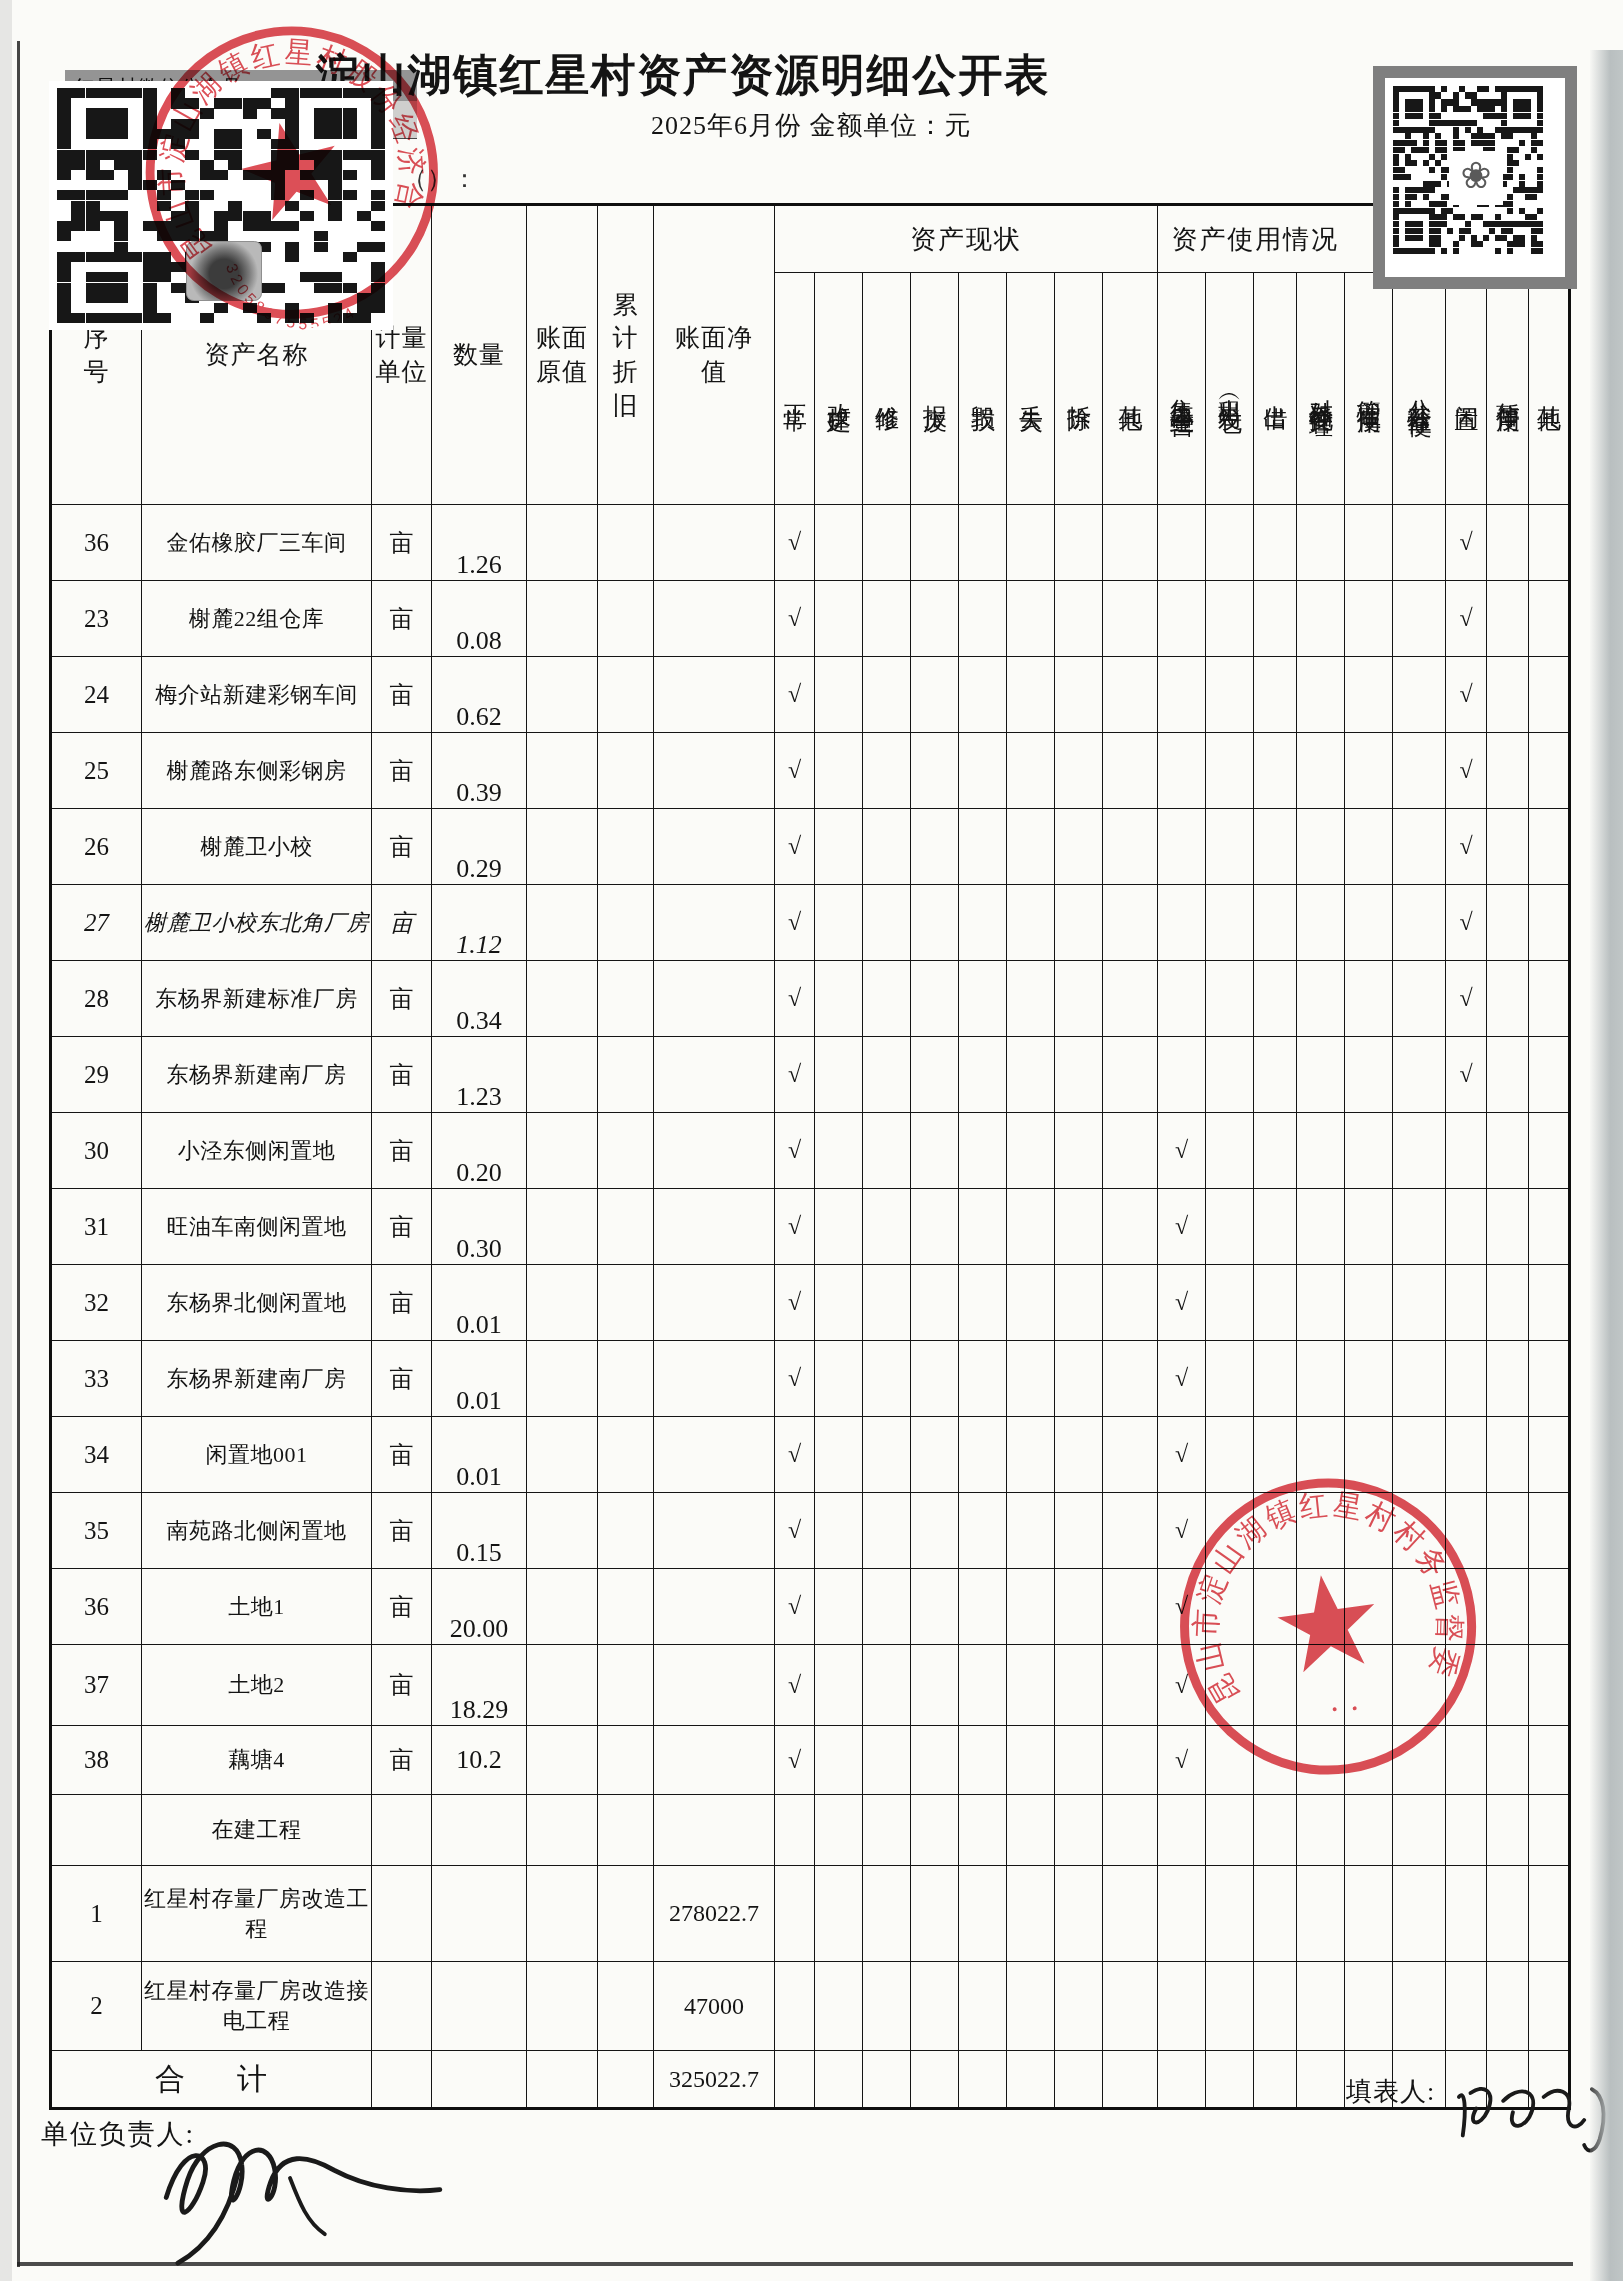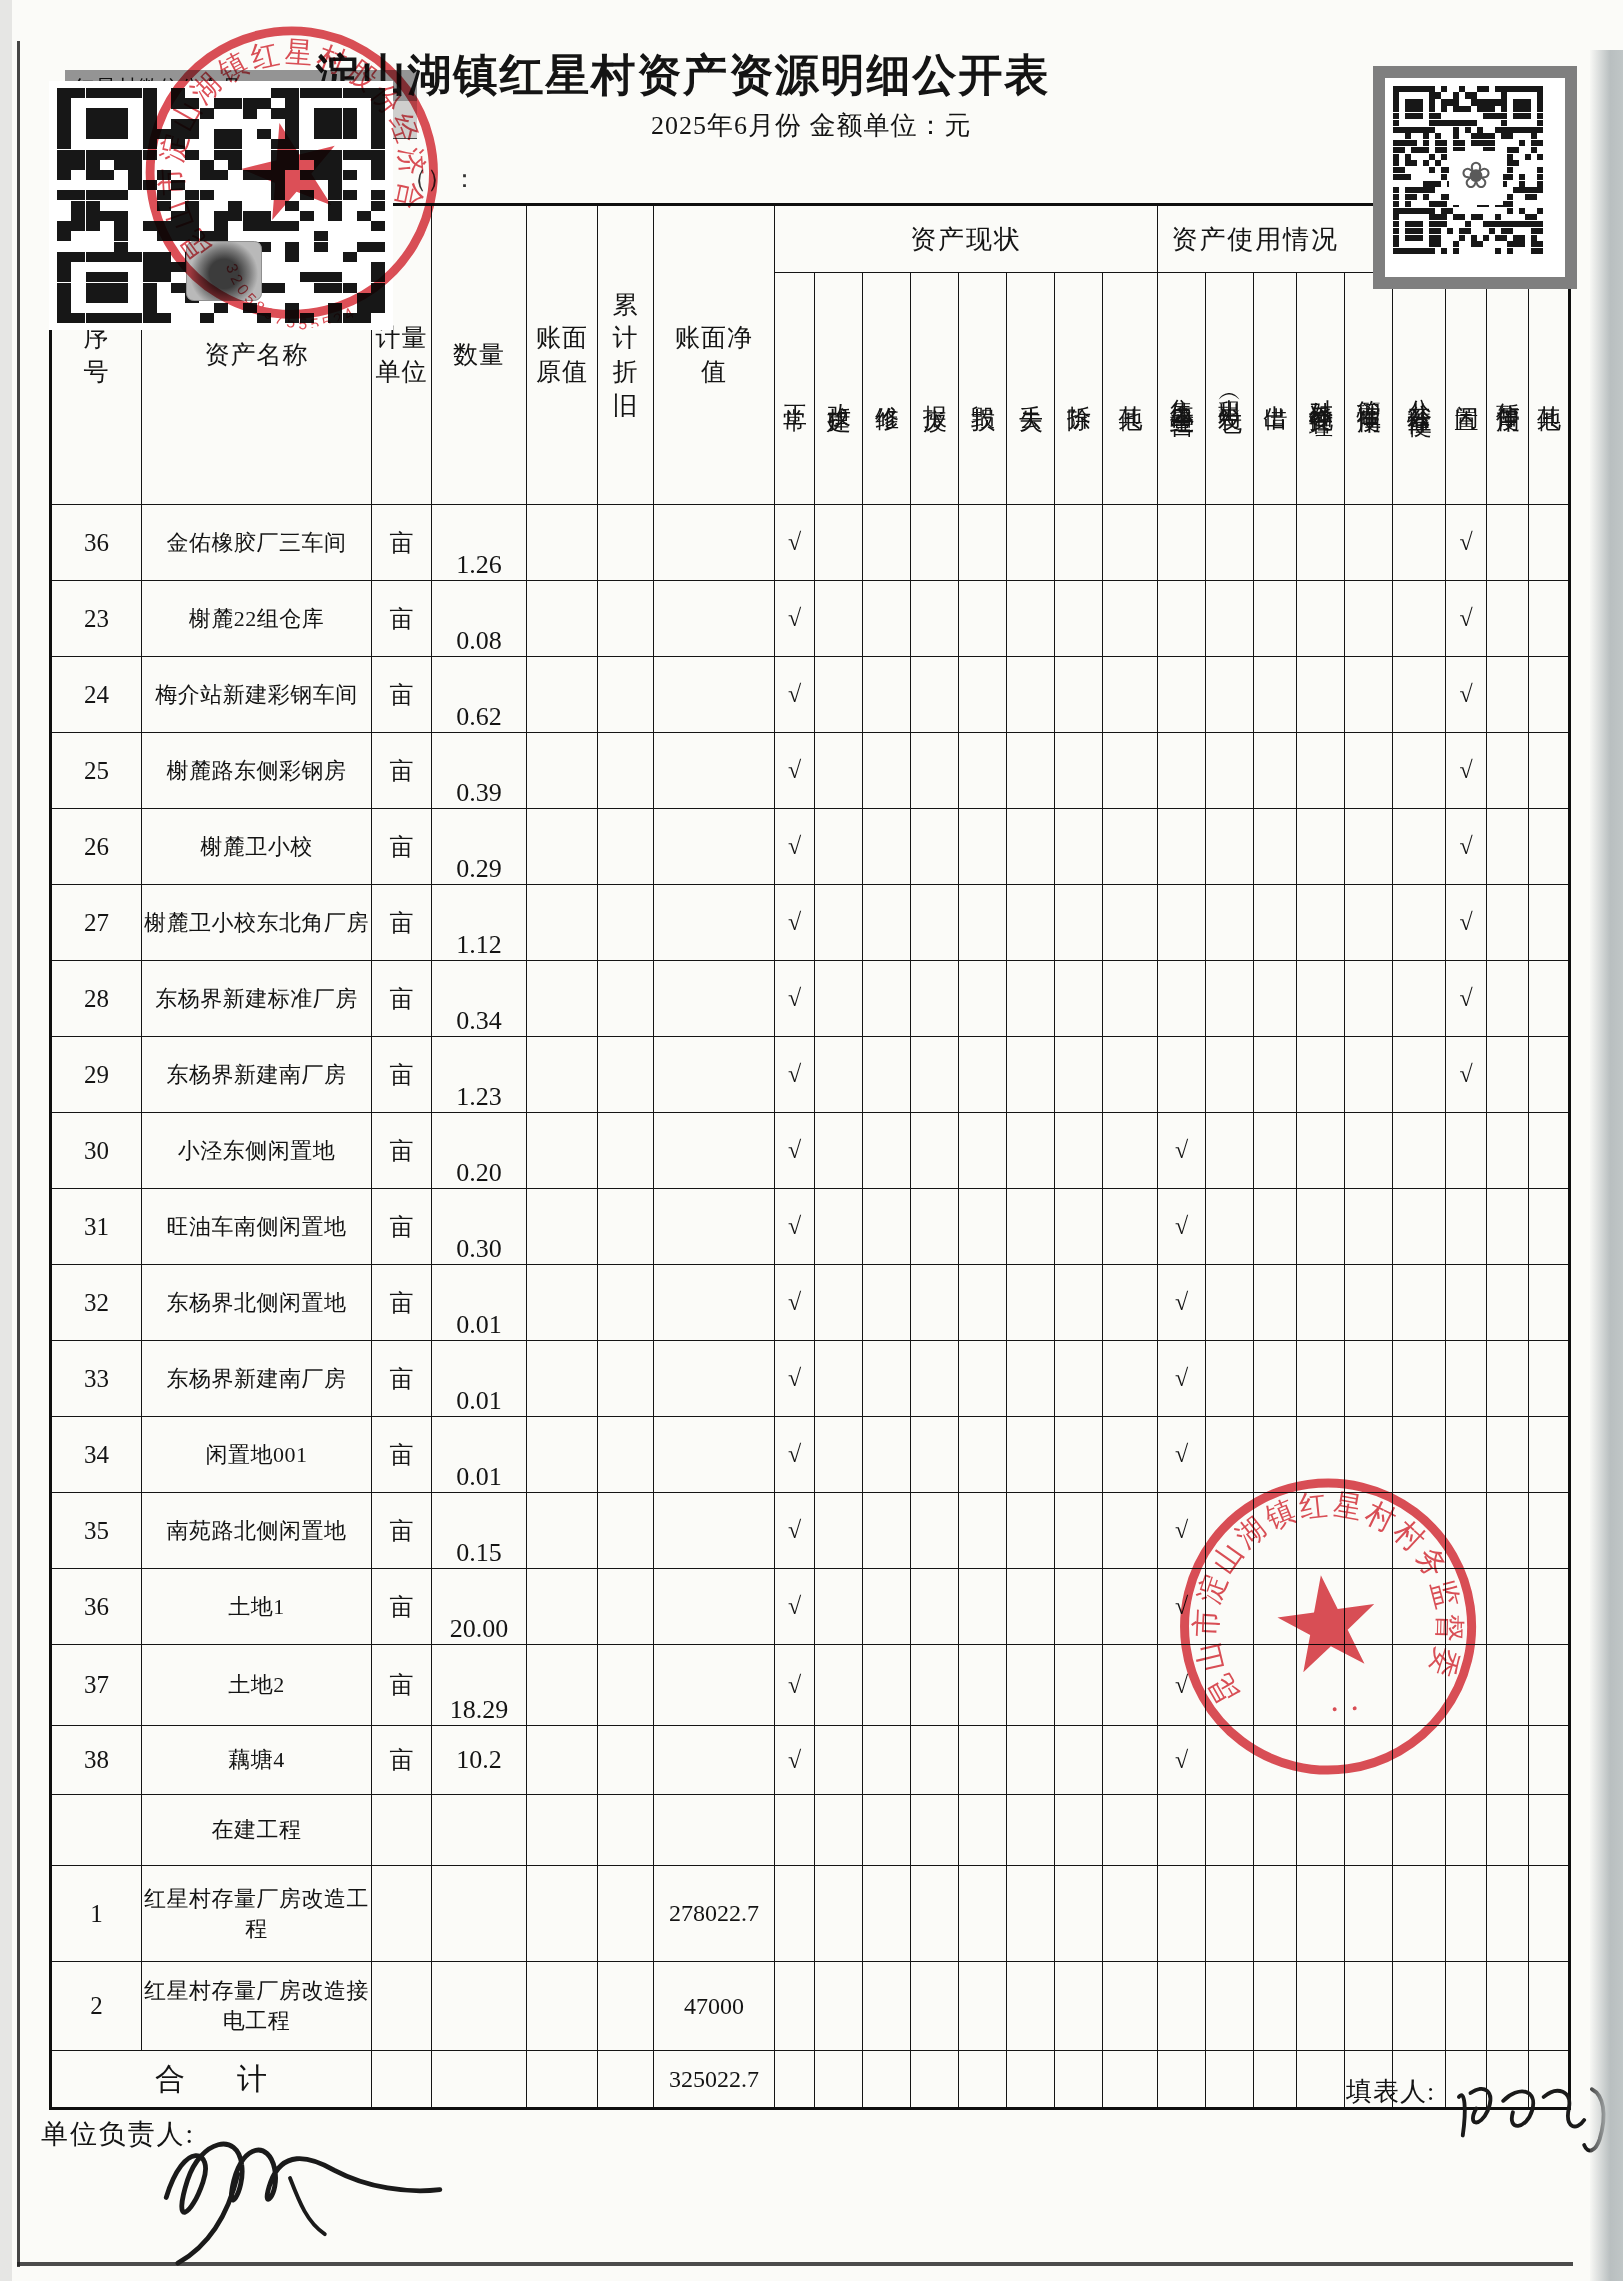--- a/index.html
+++ b/index.html
@@ -954,21 +954,21 @@
           <td class="c-chk"></td>
           <td class="c-chk"></td>
           <td class="c-chk"></td>
           <td class="c-chk"></td>
           <td class="c-chk"></td>
           <td class="c-chk"></td>
           <td class="c-chk">√</td>
           <td class="c-chk"></td>
           <td class="c-chk"></td>
         </tr>
-        <tr style="height: 76px;">
+        <tr style="height: 76px; font-style: italic;">
           <td class="c-no">27</td>
           <td class="c-name">榭麓卫小校东北角厂房</td>
           <td class="c-unit">亩</td>
           <td class="c-qty">1.12</td>
           <td class="c-net"></td>
           <td class="c-net"></td>
           <td class="c-net"></td>
           <td class="c-chk">√</td>
           <td class="c-chk"></td>
           <td class="c-chk"></td>

